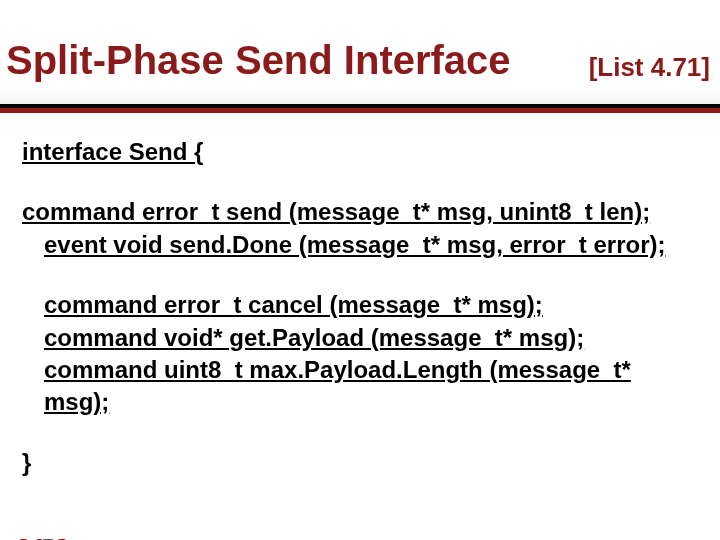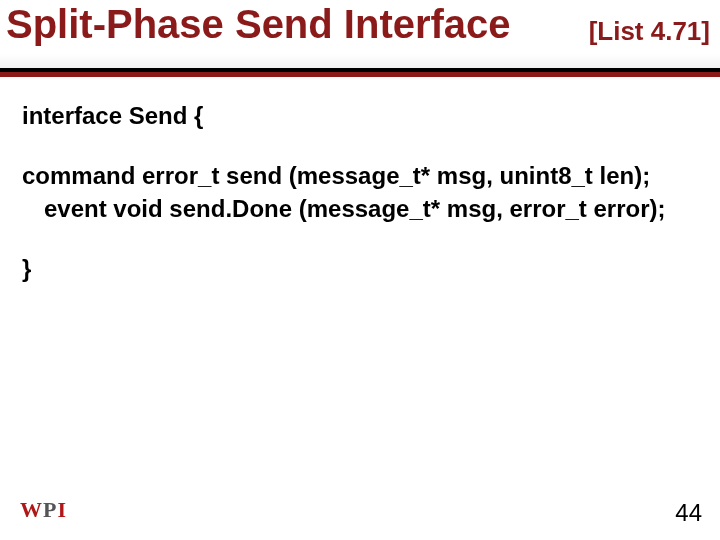--- a/index.html
+++ b/index.html
@@ -15,20 +15,21 @@
     position: relative;
     width: 720px;
     height: 540px;
     box-sizing: border-box;
   }
   .title-bar {
     position: relative;
     height: 68px;
     background: linear-gradient(#fff 0%, #fff 80%, #f2f2f2 100%);
     border-bottom: 4px solid #000;
+    margin-top: 36px;
   }
   .title-bar::after {
     content: "";
     position: absolute;
     left: 0; right: 0;
     bottom: -9px;
     height: 5px;
     background: #8b1a1a;
   }
   .title-text {
@@ -54,20 +55,21 @@
     top: 100px;
     left: 22px;
     right: 22px;
     font-size: 24px;
     font-weight: bold;
     color: #000;
     line-height: 1.35;
   }
   .line-block {
     margin-bottom: 28px;
+    text-decoration: underline;
   }
   .indent-1 { margin-left: 0; }
   .indent-2 { margin-left: 22px; }
   .closebrace { margin-top: 4px; }
   .footer {
     position: absolute;
     bottom: 7px;
     left: 0; right: 0;
     height: 42px;
   }
@@ -117,20 +119,25 @@
   </div>
 
   <div class="body">
     <div class="line-block">interface Send {</div>
 
     <div class="line-block">
       <div class="indent-1">command error_t send (message_t* msg, unint8_t len);</div>
       <div class="indent-2">event void send.Done (message_t* msg, error_t error);</div>
     </div>
 
+    <div class="line-block">
+      <div class="indent-2">command error_t   cancel (message_t* msg);</div>
+      <div class="indent-2">command void* get.Payload (message_t* msg);</div>
+      <div class="indent-2">command uint8_t max.Payload.Length (message_t* msg);</div>
+    </div>
 
     <div class="closebrace indent-1">}</div>
   </div>
 
   <div class="footer">
     <div class="logo">
       <span class="logo-text logo-w">W</span><span class="logo-text logo-p">P</span><span class="logo-text logo-i">I</span>
     </div>
     <div class="page-num">44</div>
   </div>

